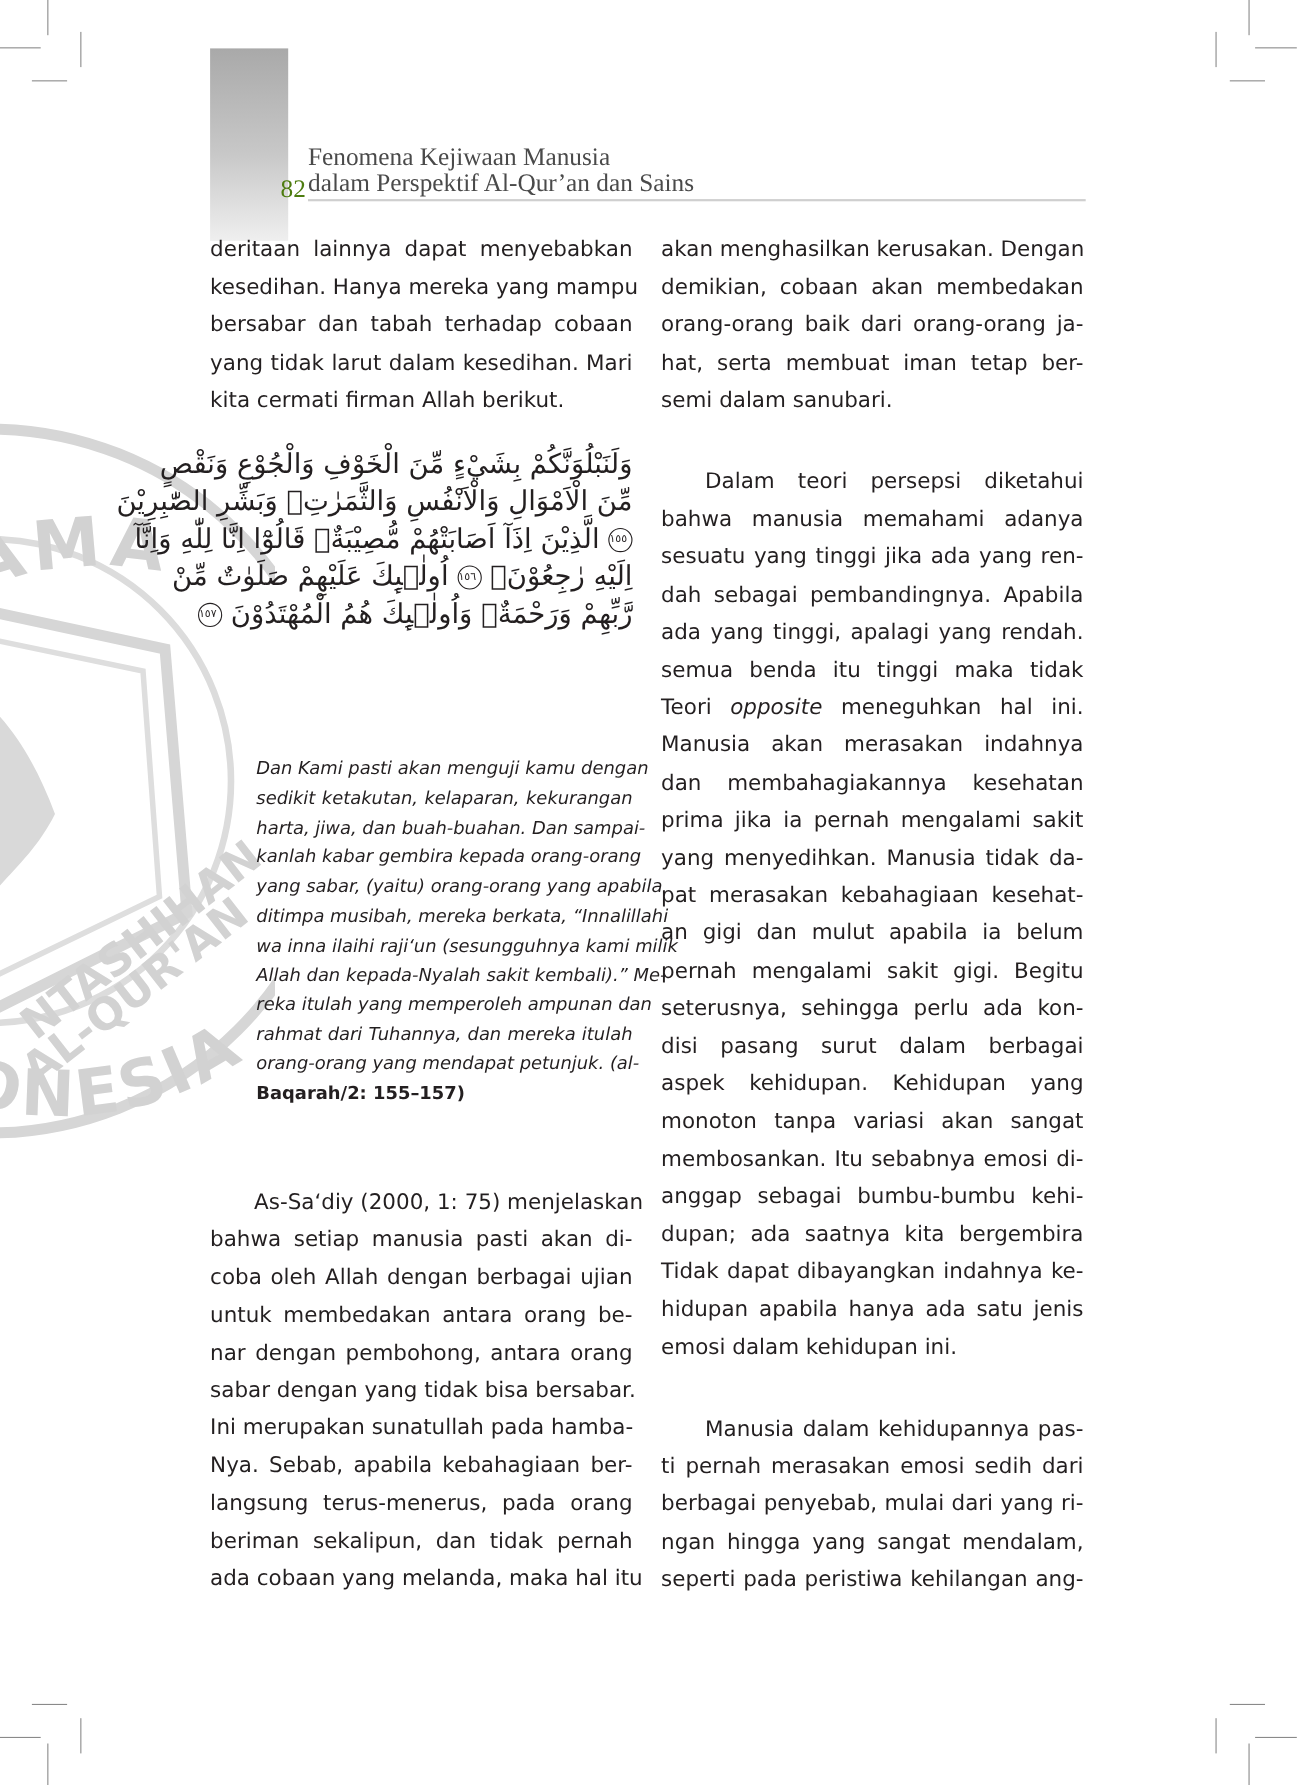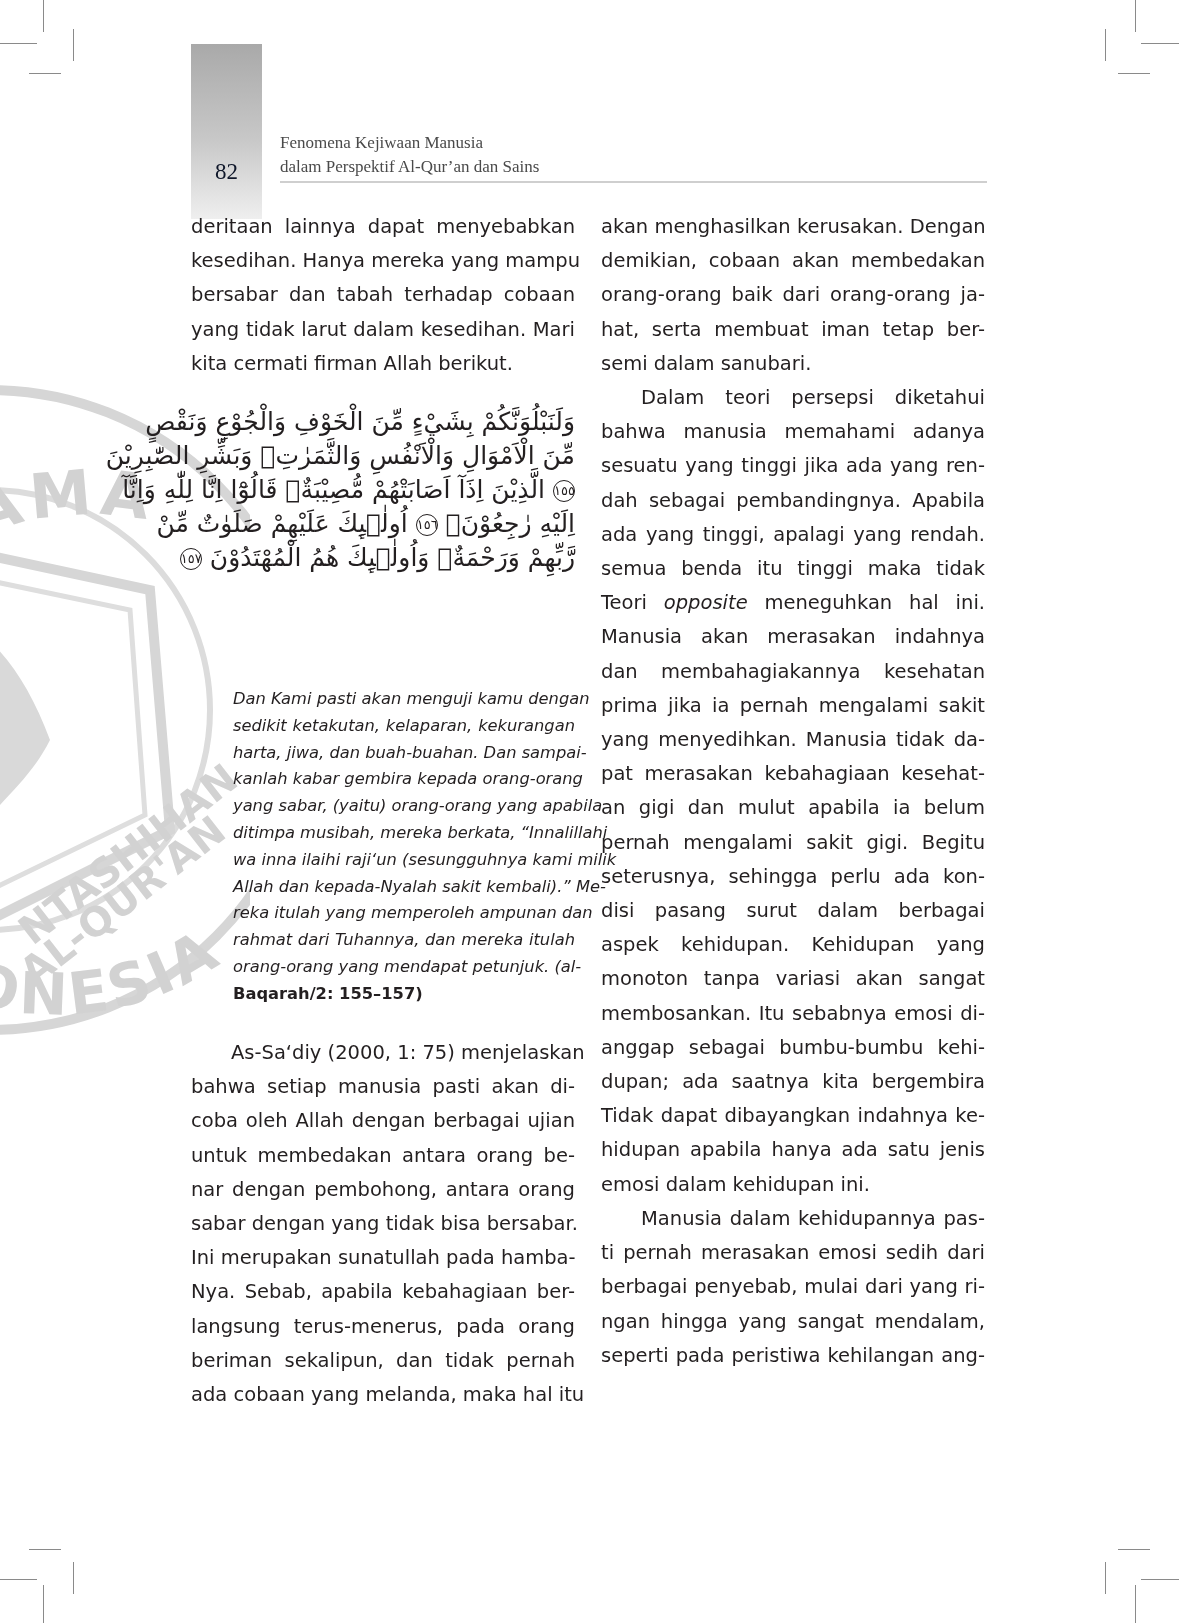--- a/index.html
+++ b/index.html
@@ -7,35 +7,35 @@
 
   .crop { position: absolute; background: #8a8a8a; }
   .crop.h { height: 1px; width: 32px; }
   .crop.v { width: 1px; height: 32px; }
 
   .watermark { position: absolute; left: -250px; top: 360px; width: 500px; height: 700px; pointer-events: none; }
 
   .tab { position: absolute; left: 191px; top: 44px; width: 71px; height: 175px;
          background: linear-gradient(to bottom, #a9a9a9 0%, #c8c8c8 55%, #efefef 100%); }
   .page-number { position: absolute; left: 191px; top: 159px; width: 71px; text-align: center;
-         font-family: "Liberation Serif", serif; font-size: 23px; color: #0f172a; }
+         font-family: "Liberation Serif", serif; font-size: 23px; color: #4d7c0f; padding-left: 40px; }
   .running-head { position: absolute; left: 280px; top: 131px; font-family: "Liberation Serif", serif;
-         font-size: 17px; line-height: 24px; color: #4a4a4a; }
+         font-size: 23px; line-height: 24px; color: #4a4a4a; }
   .head-rule { position: absolute; left: 280px; top: 181px; width: 707px; height: 2px; background: #cfcfcf; }
 
   .col { position: absolute; width: 384px; font-size: 19.5px; line-height: 34.2px; color: #231f20; }
   .col .line { display: block; text-align: justify; text-align-last: justify; white-space: nowrap; }
   .col .line.last { text-align-last: left; }
-  .indent { padding-left: 40px; }
+  .indent { padding-left: 40px; margin-top: 40px; }
 
   .arabic { position: absolute; left: 191px; top: 405px; width: 384px; direction: rtl;
             font-family: "DejaVu Sans", sans-serif; font-size: 25px; line-height: 34px; color: #231f20; }
   .arabic .aline { display: block; text-align: justify; text-align-last: justify; white-space: nowrap; }
   .ayah-mark { display: inline-block; width: 20px; height: 20px; border: 1.5px solid #231f20; border-radius: 50%;
-               font-size: 13px; line-height: 20px; text-align: center; vertical-align: middle; direction: ltr; }
+               font-size: 10px; line-height: 20px; text-align: center; vertical-align: middle; direction: ltr; }
 
   .translation { position: absolute; left: 191px; top: 686px; width: 384px; font-family: "DejaVu Sans", sans-serif;
                  font-size: 16.3px; line-height: 26.8px; font-style: italic; color: #231f20; }
   .translation .line { display: block; text-align: justify; text-align-last: justify; white-space: nowrap; margin-left: 42px; }
   .translation .line.last { text-align-last: left; }
   .translation .ref { font-style: normal; font-weight: bold; }
 </style>
 </head>
 <body>
 

